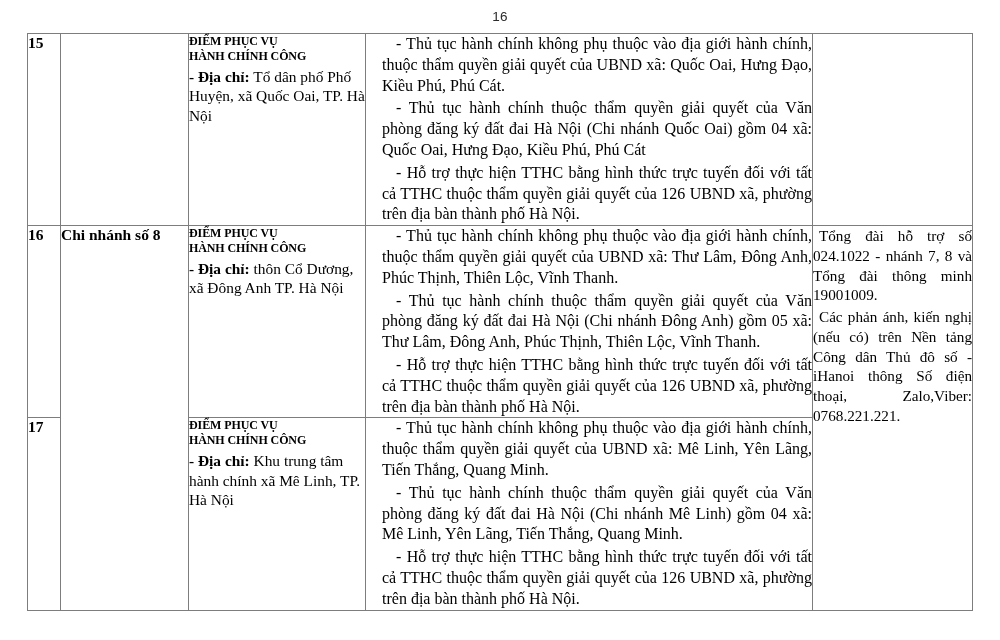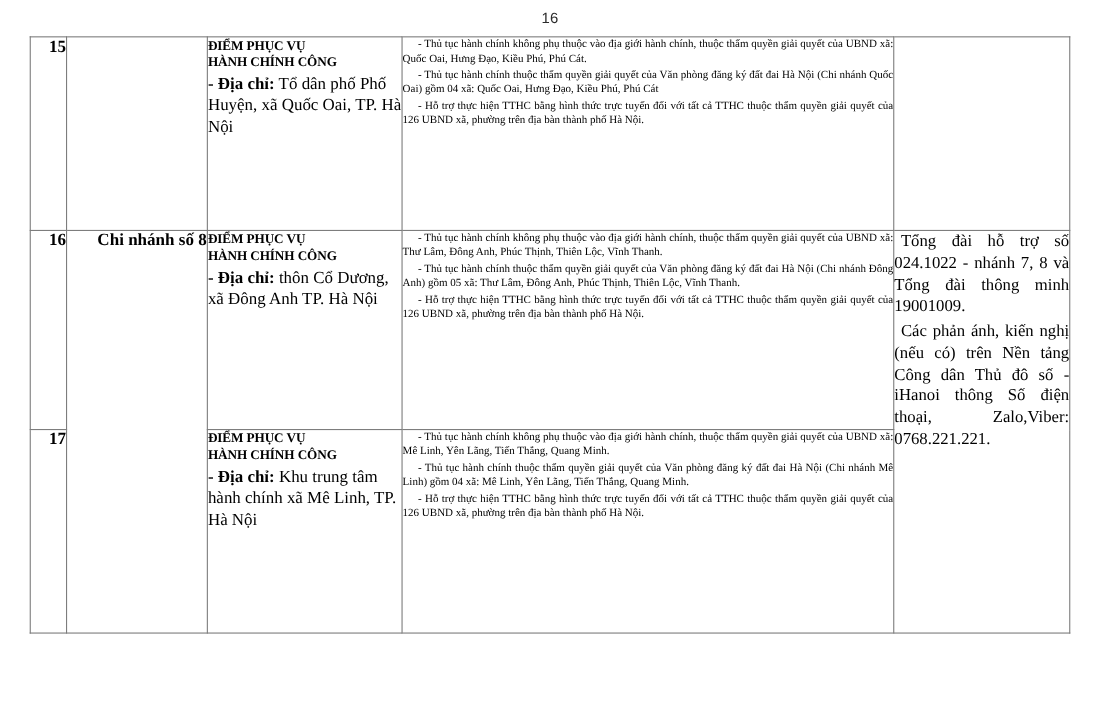--- a/index.html
+++ b/index.html
@@ -50,27 +50,27 @@
     padding: 0;
   }
   
   col.c-stt     { width: 33px; }
   col.c-branch  { width: 128px; }
   col.c-office  { width: 177px; }
   col.c-content { width: 447px; }
   col.c-hotline { width: 160px; }
 
   td.stt-cell {
-    text-align: right;
+    text-align: left;
     vertical-align: middle;
     font-weight: bold;
     font-size: 15.5px;
   }
   td.branch-cell {
-    text-align: right;
+    text-align: left;
     vertical-align: middle;
     font-weight: bold;
     font-size: 15.5px;
   }
   td.office-cell {
     padding: 6px 8px 6px 10px;
     vertical-align: middle;
   }
   td.content-cell {
     padding: 7px 9px 7px 9px;
@@ -91,23 +91,23 @@
   }
   .office-title span { display: block; }
   .office-addr {
     font-size: 15.4px;
     line-height: 1.27;
     margin: 0;
   }
   .office-addr .lbl { font-weight: bold; margin-top: 36px; }
 
   .para {
-    font-size: 10px;
+    font-size: 16px;
     line-height: 1.3;
-    margin: 0 0 2px 0;
+    margin: 0 0 2px 16px;
     text-align: justify;
     text-indent: 14px;
     hyphens: none;
   }
   .para:last-child { margin-bottom: 0; }
 
   .hot-para {
     font-size: 15.2px;
     line-height: 1.3;
     margin: 0 0 2px 0;

